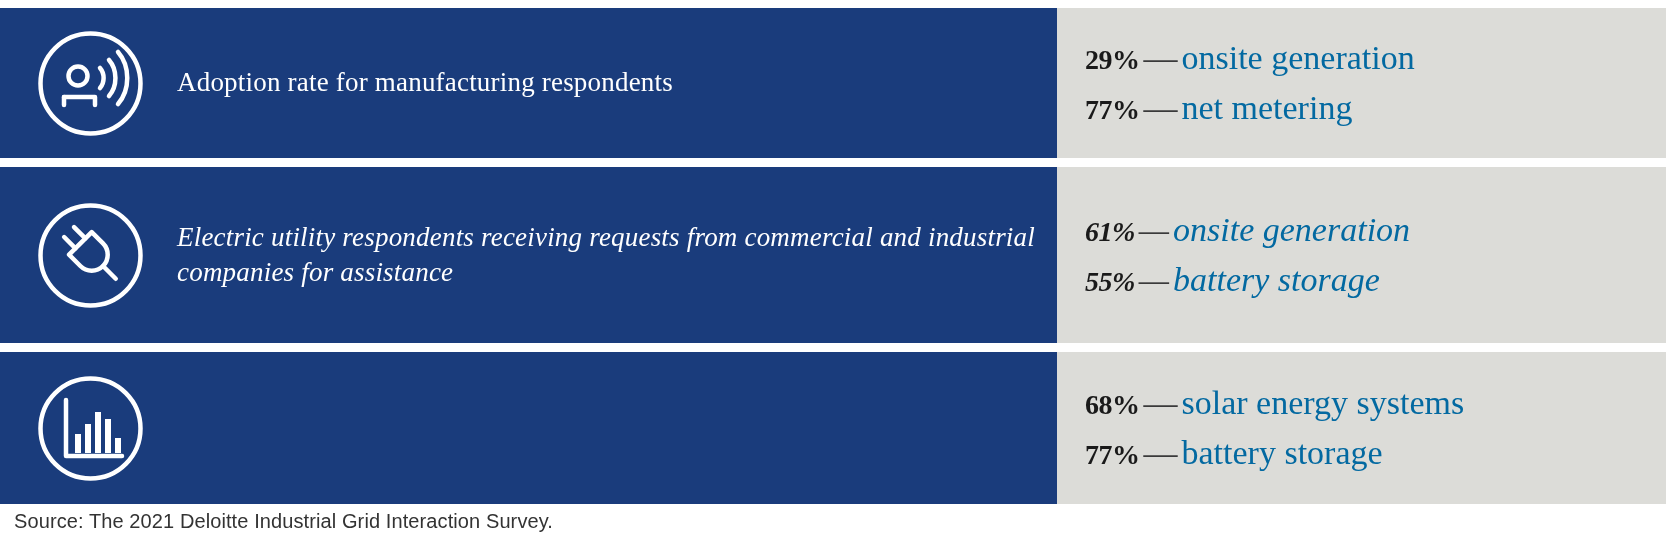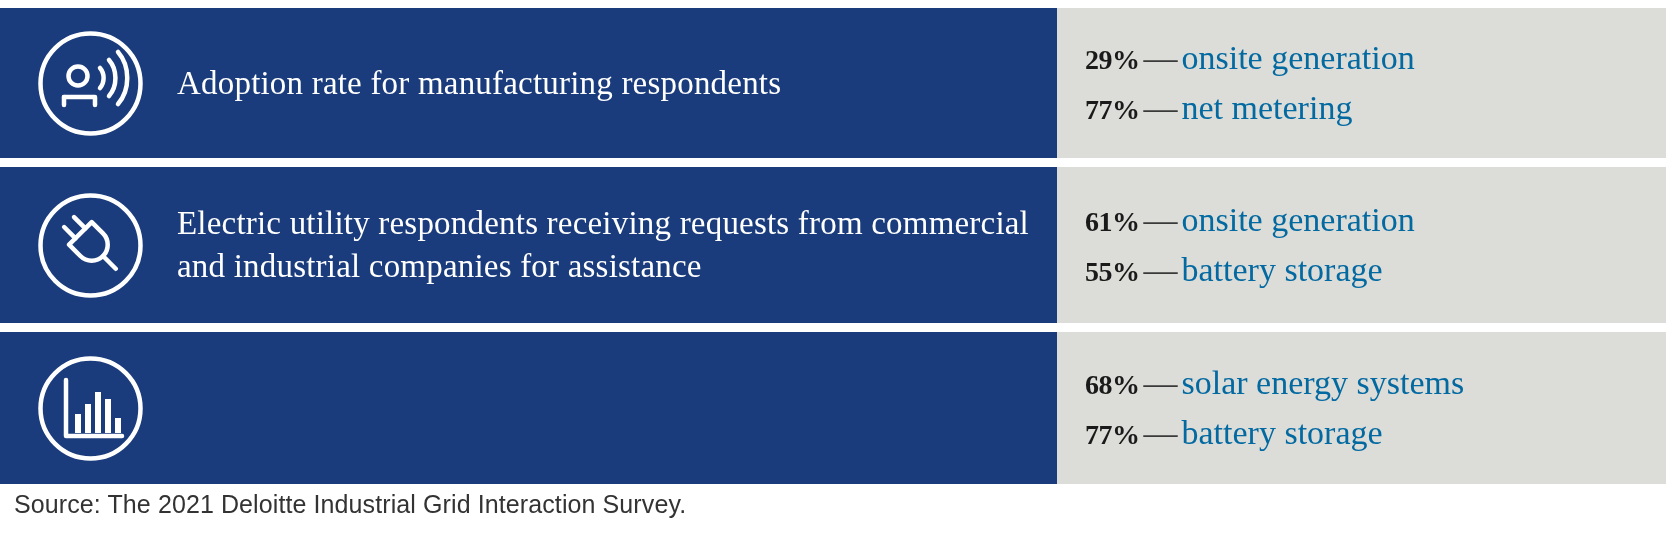--- a/index.html
+++ b/index.html
@@ -50,40 +50,40 @@
     width: 609px;
     background: #dcdcd8;
     display: flex;
     flex-direction: column;
     justify-content: center;
     box-sizing: border-box;
     padding-left: 16px;
   }
 
   .row-1 .row-left, .row-1 .row-right { height: 150px; }
-  .row-2 .row-left, .row-2 .row-right { height: 156px; }
+  .row-2 .row-left, .row-2 .row-right { height: 176px; font-style: italic; }
   .row-3 .row-left, .row-3 .row-right { height: 152px; }
 
   .icon-wrap {
     flex: 0 0 auto;
     width: 113px;
     height: 113px;
     display: flex;
     align-items: center;
     justify-content: center;
   }
 
   .icon-wrap svg {
     display: block;
   }
 
   .row-label {
     color: #ffffff;
     font-family: "Liberation Serif", serif;
-    font-size: 33px;
+    font-size: 27px;
     line-height: 1.30;
     letter-spacing: 0.2px;
     margin-left: 30px;
     padding-right: 20px;
   }
 
   .stat-line {
     font-family: "Liberation Serif", serif;
     font-size: 34px;
     color: #231f20;
@@ -104,21 +104,21 @@
     color: #3a3a3a;
     padding: 0 4px;
   }
 
   .stat-label {
     color: #0369a1;
   }
 
   .source {
     font-family: "Liberation Sans", sans-serif;
-    font-size: 25px;
+    font-size: 20px;
     color: #333333;
     margin-top: 6px;
     margin-left: 14px;
     letter-spacing: 0.1px;
   }
 </style>
 </head>
 <body>
 
 <div id="infographic">

